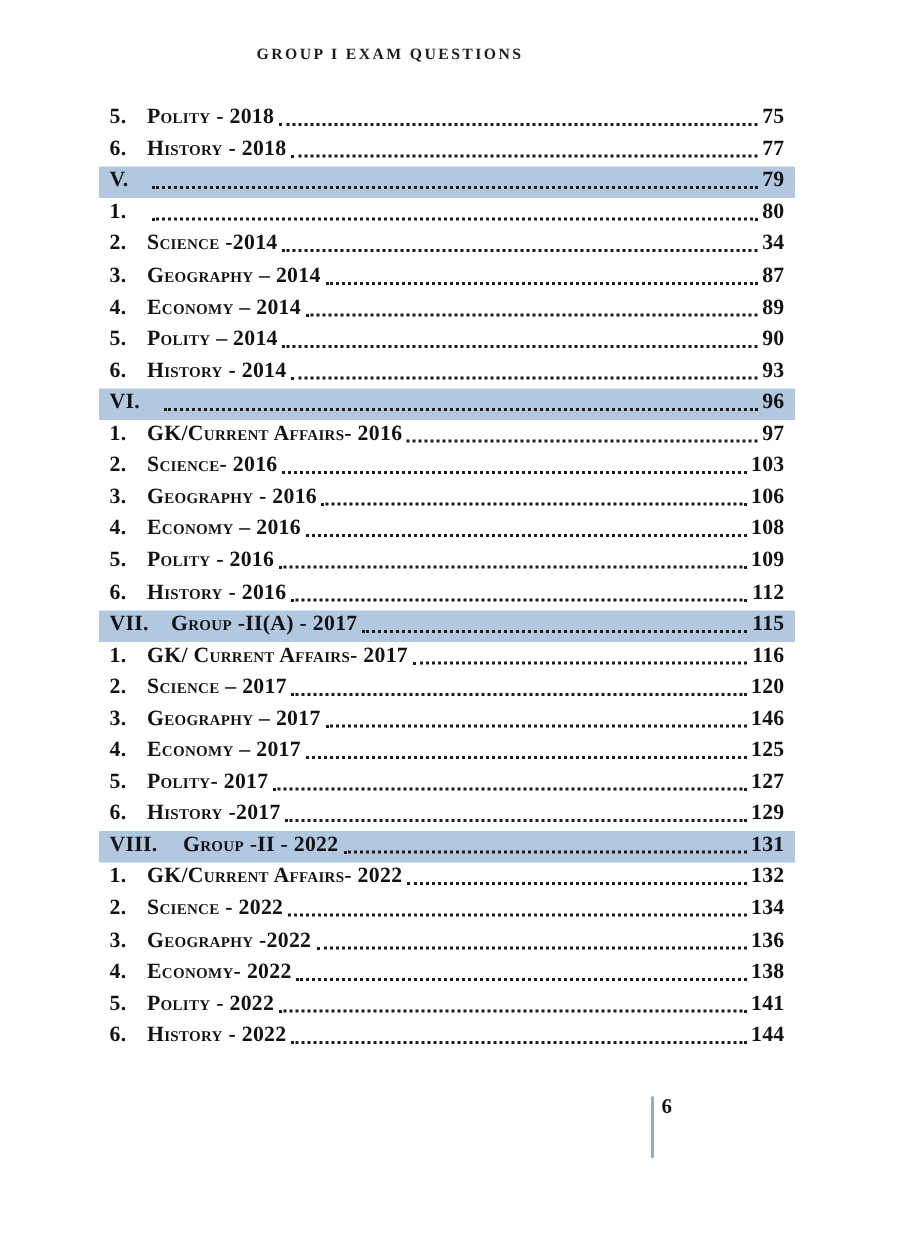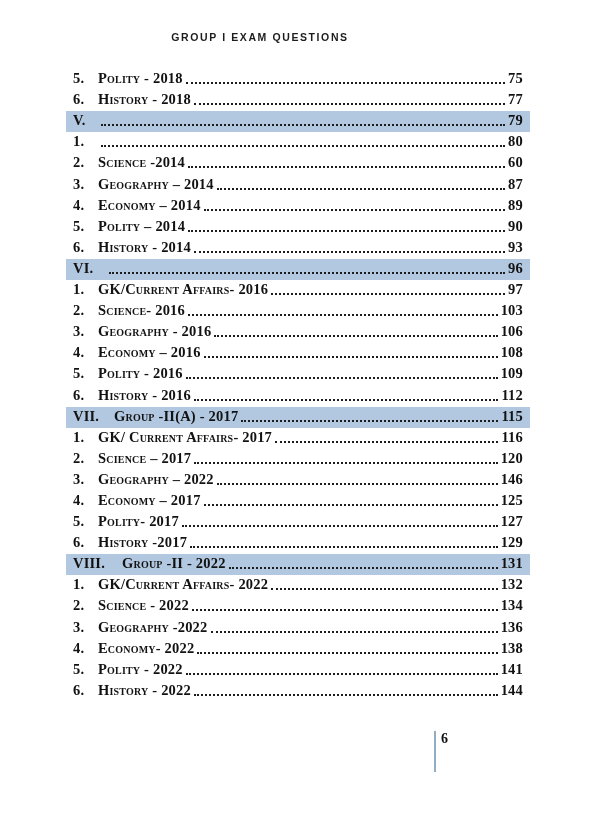--- a/index.html
+++ b/index.html
@@ -7,21 +7,21 @@
     width: 600px; height: 823px;
     background: #ffffff;
     font-family: "Liberation Serif", serif;
     position: relative;
     overflow: hidden;
   }
   .page-title {
     position: absolute;
     top: 31px; left: 0; width: 520px;
     text-align: center;
-    font-family: Liberation Sans, sans-serif;
+    font-family: Liberation Serif, serif;
     font-weight: bold;
     font-size: 10.5px;
     letter-spacing: 1.6px;
     color: #1c1c1c;
     text-transform: uppercase;
   }
   .toc {
     position: absolute;
     top: 69px; left: 66px;
     width: 464px;
@@ -98,21 +98,21 @@
     </div>
     <div class="toc-row">
       <span class="toc-num" style="min-width: 25px;">1.</span>
       <span class="toc-dots"></span>
       <span class="toc-page">80</span>
     </div>
     <div class="toc-row">
       <span class="toc-num" style="min-width: 25px;">2.</span>
       <span class="toc-label">Science -2014</span>
       <span class="toc-dots"></span>
-      <span class="toc-page">60</span>
+      <span class="toc-page">34</span>
     </div>
     <div class="toc-row">
       <span class="toc-num" style="min-width: 25px;">3.</span>
       <span class="toc-label">Geography – 2014</span>
       <span class="toc-dots"></span>
       <span class="toc-page">87</span>
     </div>
     <div class="toc-row">
       <span class="toc-num" style="min-width: 25px;">4.</span>
       <span class="toc-label">Economy – 2014</span>
@@ -185,21 +185,21 @@
       <span class="toc-page">116</span>
     </div>
     <div class="toc-row">
       <span class="toc-num" style="min-width: 25px;">2.</span>
       <span class="toc-label">Science – 2017</span>
       <span class="toc-dots"></span>
       <span class="toc-page">120</span>
     </div>
     <div class="toc-row">
       <span class="toc-num" style="min-width: 25px;">3.</span>
-      <span class="toc-label">Geography – 2022</span>
+      <span class="toc-label">Geography – 2017</span>
       <span class="toc-dots"></span>
       <span class="toc-page">146</span>
     </div>
     <div class="toc-row">
       <span class="toc-num" style="min-width: 25px;">4.</span>
       <span class="toc-label">Economy – 2017</span>
       <span class="toc-dots"></span>
       <span class="toc-page">125</span>
     </div>
     <div class="toc-row">

